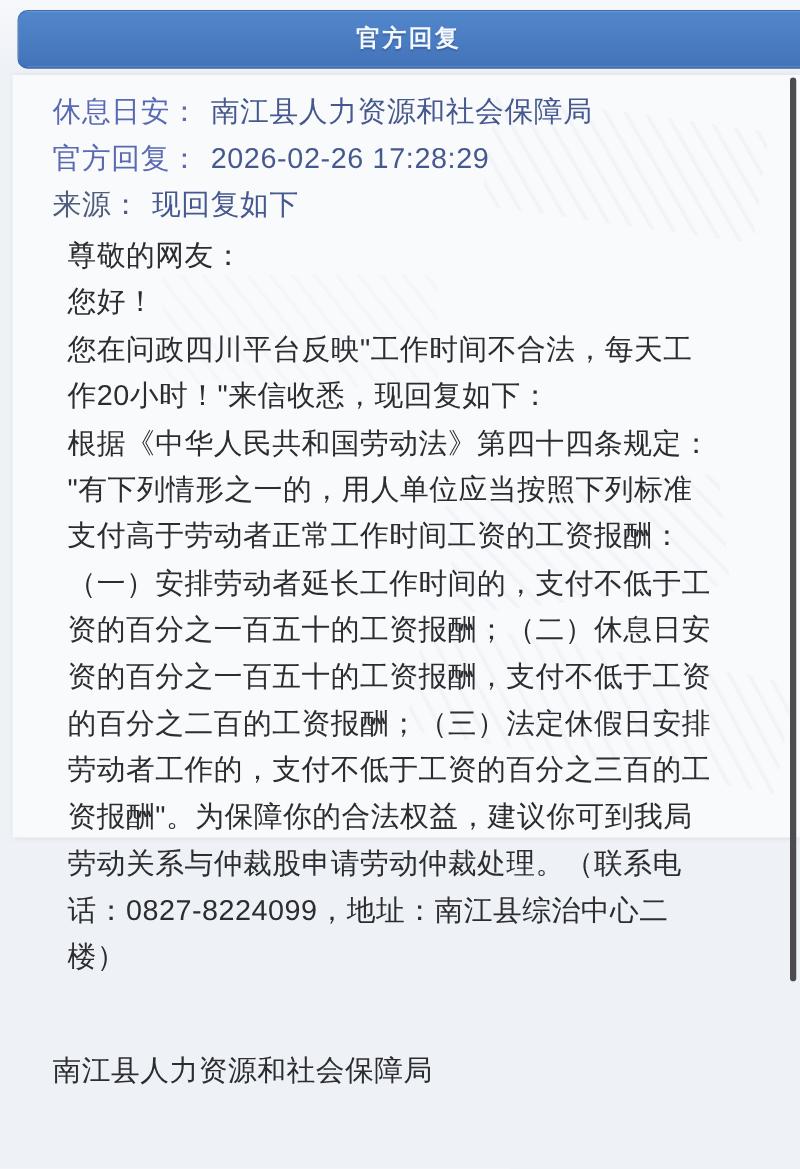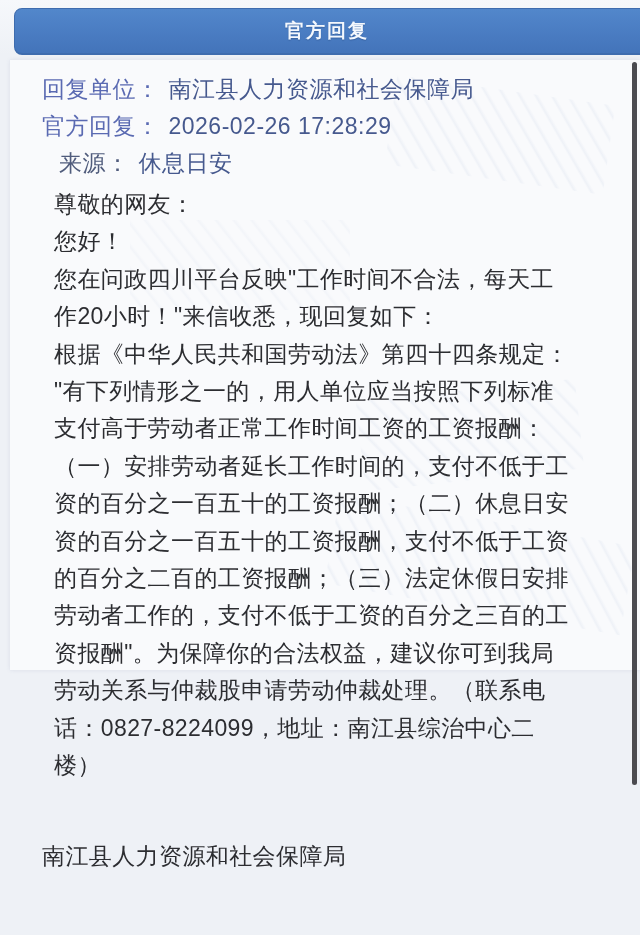--- a/index.html
+++ b/index.html
@@ -59,21 +59,21 @@
   
   .meta {
     position: absolute;
     left: 42px; top: 71px; right: 30px;
     font-size: 23px;
     letter-spacing: 0.5px;
   }
   .meta-row { height: 37px; line-height: 37px; white-space: nowrap; }
   .meta-label { color: #5a6ab2; }
   .meta-value { color: #46598e; margin-left: 9px; }
-  .meta-row.source .meta-label { color: #505c7c; margin-left: 17px; }
+  .meta-row.source .meta-label { color: #505c7c; }
   
   .body-text {
     position: absolute;
     left: 42px; top: 186px;
     width: 580px;
     color: #2c2d31;
     font-size: 23px;
     letter-spacing: 0.4px;
     margin-left: 12px;
   }
@@ -107,27 +107,27 @@
 
   <div class="card">
     <div class="crease c1"></div>
     <div class="crease c2"></div>
     <div class="crease c3"></div>
     <div class="crease c4"></div>
   </div>
 
   <div class="meta">
     <div class="meta-row">
-      <span class="meta-label">回复单位：</span><span class="meta-value">南江县人力资源和社会保障局</span>
+      <span class="meta-label">休息日安：</span><span class="meta-value">南江县人力资源和社会保障局</span>
     </div>
     <div class="meta-row">
       <span class="meta-label">官方回复：</span><span class="meta-value">2026-02-26 17:28:29</span>
     </div>
     <div class="meta-row source">
-      <span class="meta-label">来源：</span><span class="meta-value">休息日安</span>
+      <span class="meta-label">来源：</span><span class="meta-value">现回复如下</span>
     </div>
   </div>
 
   <div class="body-text">
     <div class="body-line">尊敬的网友：</div>
     <div class="body-line">您好！</div>
     <div class="body-line">您在问政四川平台反映"工作时间不合法，每天工</div>
     <div class="body-line">作20小时！"来信收悉，现回复如下：</div>
     <div class="body-line">根据《中华人民共和国劳动法》第四十四条规定：</div>
     <div class="body-line">"有下列情形之一的，用人单位应当按照下列标准</div>

